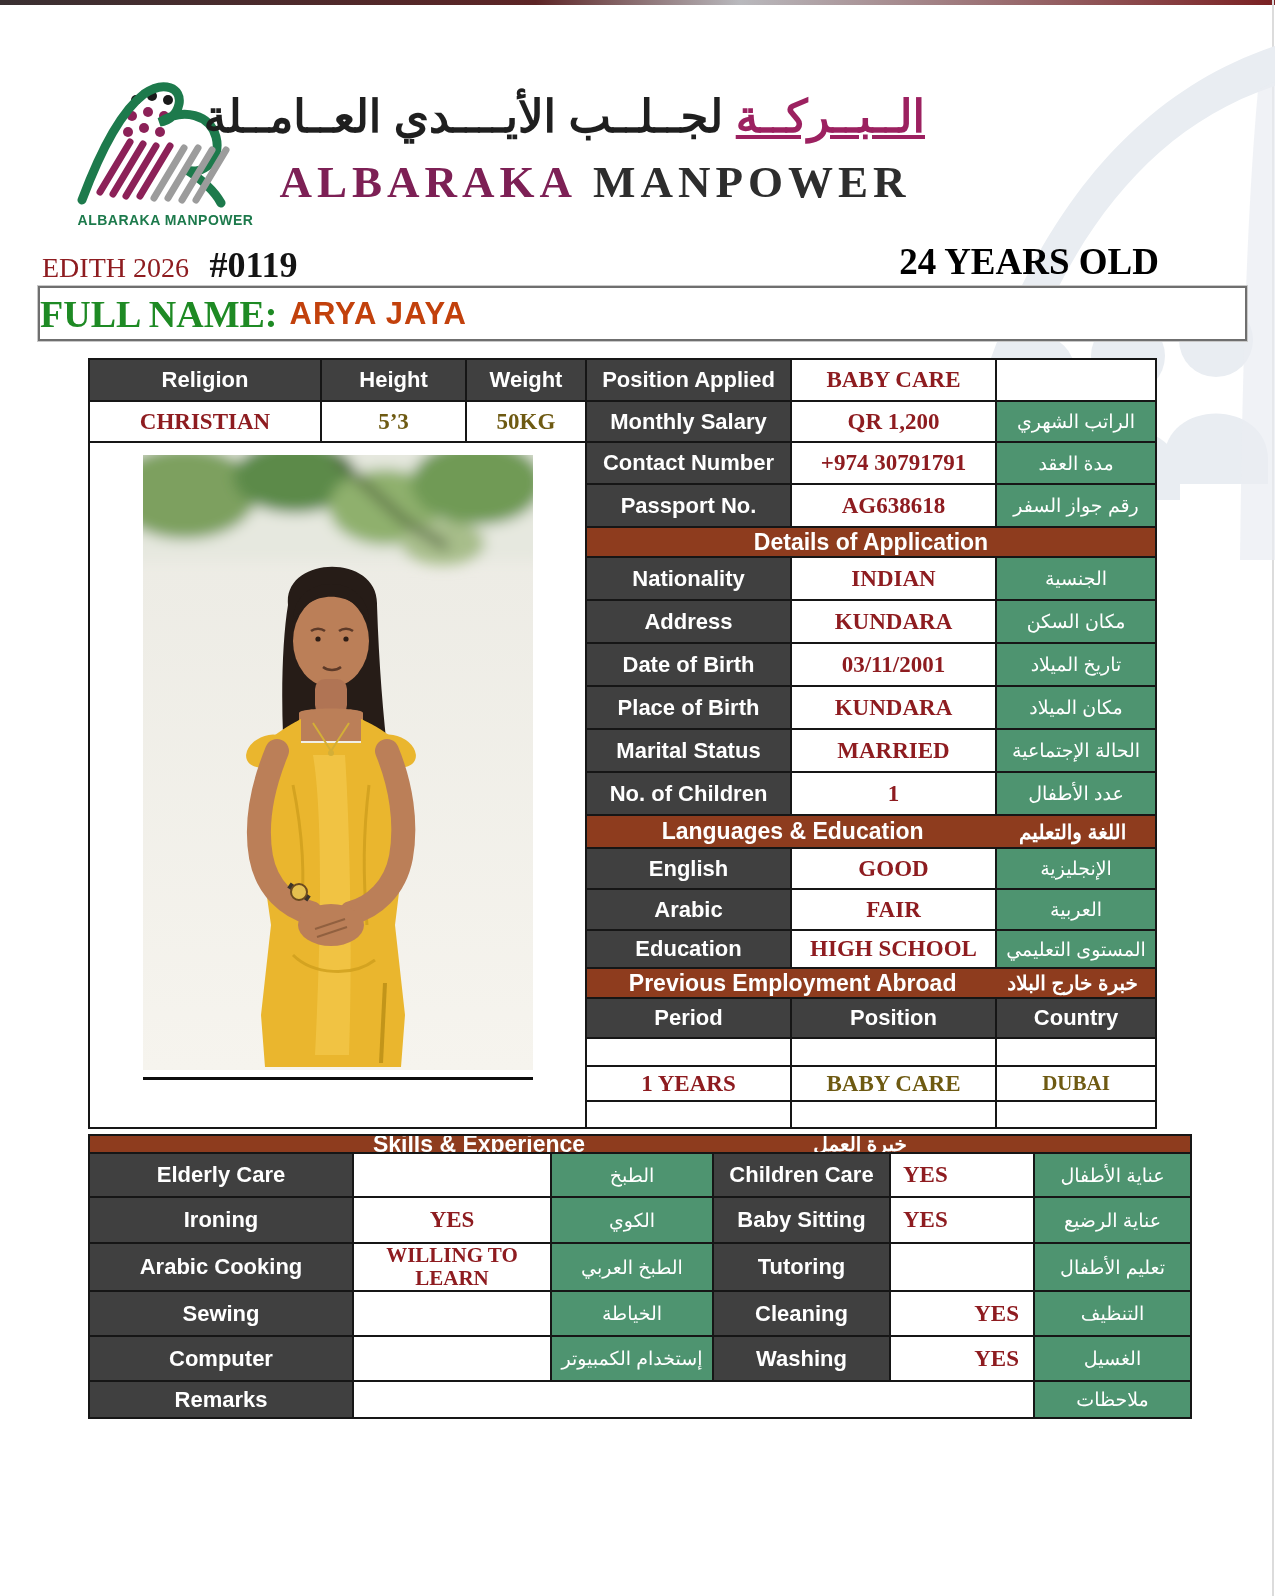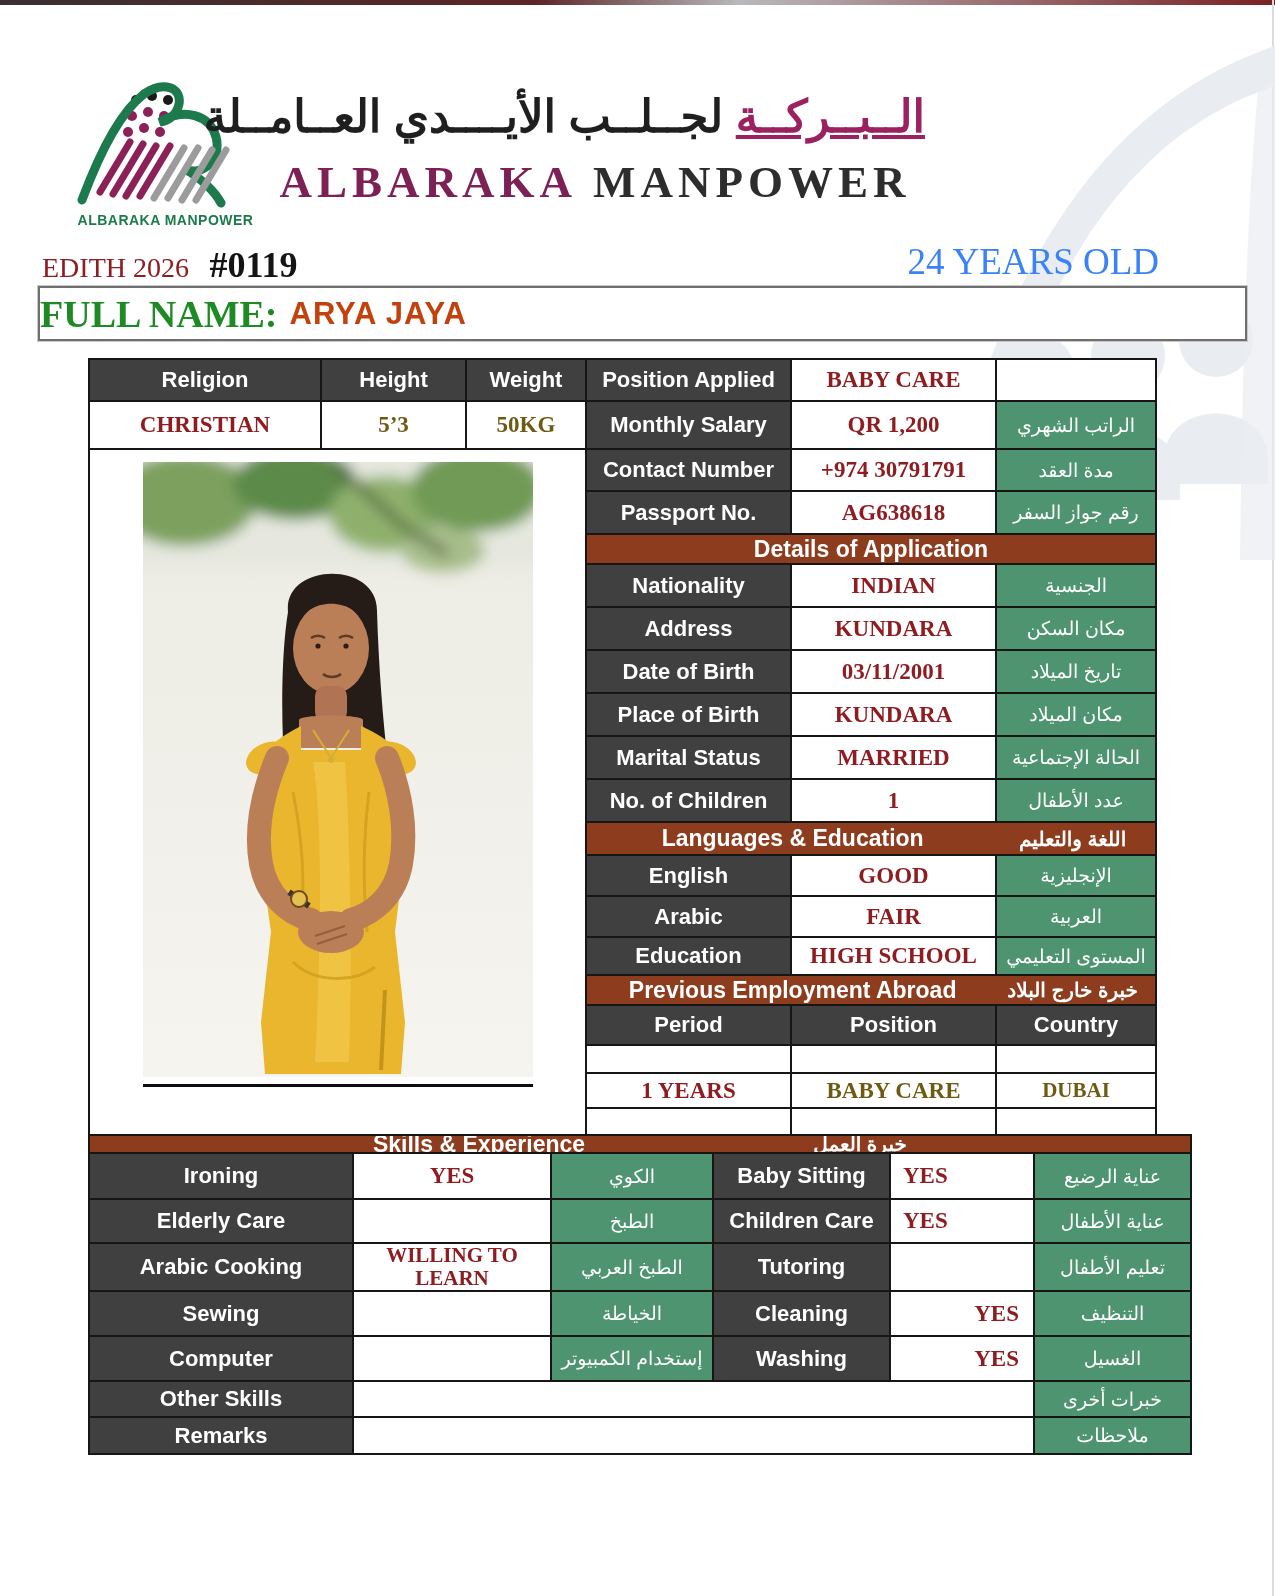--- a/index.html
+++ b/index.html
@@ -23,21 +23,21 @@
 
   .brand { position:absolute; left:250px; top:156px; width:690px; text-align:center;
            font-family:"Liberation Serif", serif; font-weight:bold; font-size:45px;
            letter-spacing:5px; color:#2d2d2d; white-space:nowrap; z-index:1; }
   .brand .first { color:#7d2055; margin-right:16px; }
 
   .edith { position:absolute; left:42px; top:244px; white-space:nowrap; z-index:1; }
   .edith .label { font-family:"Liberation Serif", serif; color:#8e1c20; font-size:28px; font-weight:normal; }
   .edith .num   { font-family:"Liberation Serif", serif; color:#141414; font-size:36px; font-weight:bold; margin-left:16px; }
   .age { position:absolute; right:116px; top:240px; font-family:"Liberation Serif", serif;
-         font-weight:normal; font-size:37px; color:#3b82f6; z-index:1;text-align:right; }
+         font-weight:bold; font-size:37px; color:#000000; z-index:1;text-align:right; }
 
   .fullname { position:absolute; left:38px; top:286px; width:1209px; height:55px; background:#fff;
               border:2px solid #6f6f6f; outline:1px solid #c9c9c9; display:flex; align-items:center;
               padding-left:0; z-index:1; }
   .fullname .lbl { font-family:"Liberation Serif", serif; font-weight:bold; font-size:38px; color:#1e8a24; }
   .fullname .val { font-weight:bold; font-size:31px; color:#c2410c; margin-left:12px; letter-spacing:1px; }
 
   table { border-collapse:collapse; z-index:2; }
   td { border:2px solid #161616; padding:0; text-align:center; vertical-align:middle; overflow:hidden; }
   td.g { background:#404040; color:#fff; font-weight:bold; font-size:22px; }
@@ -142,21 +142,21 @@
     </colgroup>
     <tbody>
         <tr style="height:42px">
       <td class="g">Religion</td>
       <td class="g">Height</td>
       <td class="g">Weight</td>
       <td class="g">Position Applied</td>
       <td class="v">BABY CARE</td>
       <td class="w"></td>
     </tr>
-    <tr style="height:48px">
+    <tr style="height:41px">
       <td class="v">CHRISTIAN</td>
       <td class="v olive">5’3</td>
       <td class="v olive">50KG</td>
       <td class="g">Monthly Salary</td>
       <td class="v">QR 1,200</td>
       <td class="a">الراتب الشهري</td>
     </tr>
     <tr style="height:42px">
       <td class="photo-cell" colspan="3" rowspan="18">
         <div class="photo-wrap">
@@ -318,36 +318,36 @@
         <col style="width:144px">
         <col style="width:157px">
     </colgroup>
     <tbody>
         <tr style="height:18px">
       <td class="brown skills-hdr" colspan="6">
         <span class="en">Skills &amp; Experience</span>
         <span class="ar">خبرة العمل</span>
       </td>
     </tr>
+    <tr style="height:44px">
+      <td class="g">Elderly Care</td>
+      <td class="v"></td>
+      <td class="a">الطبخ</td>
+      <td class="g">Children Care</td>
+      <td class="v left">YES</td>
+      <td class="a">عناية الأطفال</td>
+    </tr>
     <tr style="height:46px">
       <td class="g">Ironing</td>
       <td class="v">YES</td>
       <td class="a">الكوي</td>
       <td class="g">Baby Sitting</td>
       <td class="v left">YES</td>
       <td class="a">عناية الرضيع</td>
     </tr>
-    <tr style="height:44px">
-      <td class="g">Elderly Care</td>
-      <td class="v"></td>
-      <td class="a">الطبخ</td>
-      <td class="g">Children Care</td>
-      <td class="v left">YES</td>
-      <td class="a">عناية الأطفال</td>
-    </tr>
     <tr style="height:48px">
       <td class="g">Arabic Cooking</td>
       <td class="v small">WILLING TO LEARN</td>
       <td class="a">الطبخ العربي</td>
       <td class="g">Tutoring</td>
       <td class="v"></td>
       <td class="a">تعليم الأطفال</td>
     </tr>
     <tr style="height:45px">
       <td class="g">Sewing</td>
@@ -358,25 +358,20 @@
       <td class="a">التنظيف</td>
     </tr>
     <tr style="height:45px">
       <td class="g">Computer</td>
       <td class="v"></td>
       <td class="a">إستخدام الكمبيوتر</td>
       <td class="g">Washing</td>
       <td class="v right">YES</td>
       <td class="a">الغسيل</td>
     </tr>
-    <tr style="height:36px">
-      <td class="g">Other Skills</td>
-      <td class="w" colspan="4"></td>
-      <td class="a">خبرات أخرى</td>
-    </tr>
     <tr style="height:37px">
       <td class="g">Remarks</td>
       <td class="w" colspan="4"></td>
       <td class="a">ملاحظات</td>
     </tr>
   </tbody>
     </table>
 
 </div>
 

